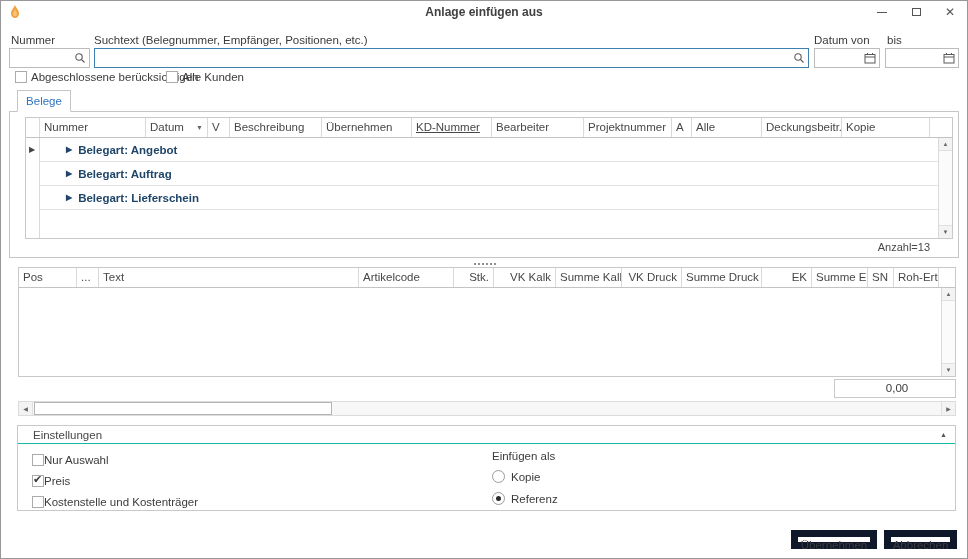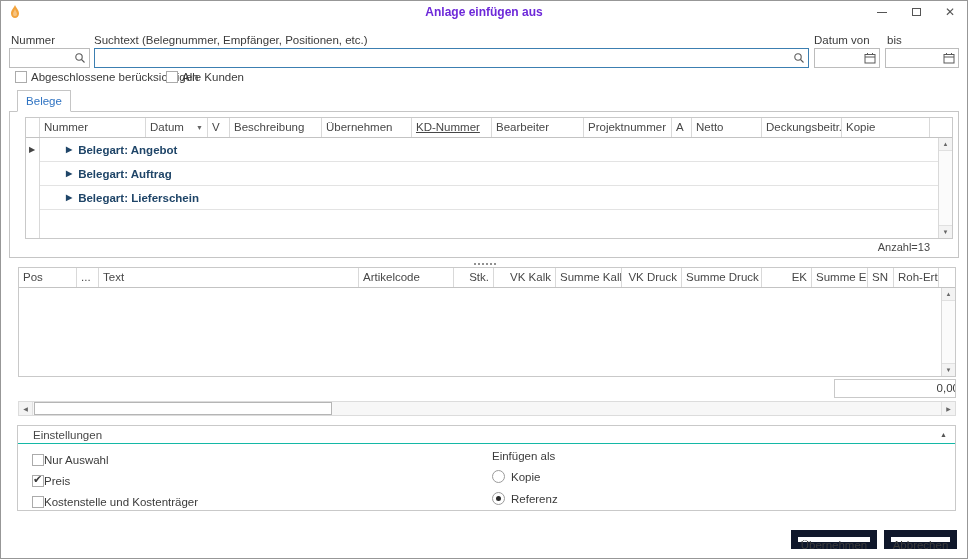--- a/index.html
+++ b/index.html
@@ -5,21 +5,21 @@
   * { margin:0; padding:0; box-sizing:border-box; font-family:"Liberation Sans", sans-serif; }
   html,body { background:#e8e8e8; }
   .win {
     position:relative; width:968px; height:559px; background:#fff;
     border:1px solid #979797; overflow:hidden; font-size:11.5px; color:#3b3b3b;
   }
   
   .titlebar { position:absolute; top:0; left:0; width:100%; height:22px; background:#fff; }
   .app-icon { position:absolute; left:8px; top:4px; width:12px; height:14px; }
   .title { position:absolute; left:0; top:0; width:100%; text-align:center; line-height:22px;
-           font-weight:bold; font-size:12px; color:#6d28d9; }
+           font-weight:bold; font-size:12px; color:#404040; }
   .win-controls { position:absolute; right:0; top:0; height:22px; display:flex; }
   .win-btn { width:34px; height:22px; display:flex; align-items:center; justify-content:center; color:#555; cursor:default; }
   .glyph-min { width:10px; height:1px; background:#555; display:inline-block; }
   .glyph-max { width:9px; height:8px; border:1px solid #555; display:inline-block; }
   .glyph-close { font-size:12px; line-height:12px; color:#555; }
   
   .flabel { position:absolute; top:33px; font-size:11.5px; color:#3b3b3b; white-space:nowrap; }
   .ffield { position:absolute; top:47px; height:20px; background:#fff; border:1px solid #bcbcbc; }
   .ffield input { position:absolute; left:3px; top:1px; right:18px; bottom:1px; border:none; outline:none; font-size:11.5px; background:transparent; width:calc(100% - 21px); }
   .ffield .field-icon { position:absolute; right:3px; top:3px; }
@@ -53,21 +53,21 @@
   .vsb .sb-dn { bottom:0; border-top:1px solid #e0e0e0; }
   .summary1 { position:absolute; right:28px; top:129px; font-size:11px; color:#474747; }
   
   .splitter { position:absolute; left:464px; top:260px; width:40px; height:5px; display:flex; gap:2px; align-items:center; justify-content:center; cursor:row-resize; }
   .splitter i { width:2px; height:2px; background:#909090; display:block; }
   
   .grid2 { position:absolute; left:17px; top:266px; width:938px; height:110px; border:1px solid #c9c9c9; background:#fff; }
   .g2body { position:absolute; left:0; top:20px; right:14px; bottom:0; background:#fff; }
   .total-box { position:absolute; left:833px; top:378px; width:122px; height:19px; border:1px solid #c9c9c9;
                overflow:hidden; background:#fff; }
-  .total-box span { display:block; text-align:right; line-height:17px; margin-right:-4px; color:#3b3b3b; }
+  .total-box span { display:block; text-align:center; line-height:17px; margin-right:-4px; color:#3b3b3b; }
   .hsb { position:absolute; left:17px; top:400px; width:938px; height:15px; border:1px solid #dcdcdc; background:#f7f7f7; }
   .hsb .sb-l, .hsb .sb-r { position:absolute; top:0; width:14px; height:13px; display:flex; align-items:center; justify-content:center;
         font-size:6px; color:#666; background:#f3f3f3; }
   .hsb .sb-l { left:0; border-right:1px solid #e0e0e0; }
   .hsb .sb-r { right:0; border-left:1px solid #e0e0e0; }
   .hsb .thumb { position:absolute; left:15px; top:0; width:298px; height:13px; background:#fff; border:1px solid #b5b5b5; }
   
   .settings { position:absolute; left:16px; top:424px; width:939px; height:86px; border:1px solid #c9c9c9; background:#fff; }
   .set-head { position:relative; height:18px; border-bottom:1px solid #14b8a6; }
   .set-title { position:absolute; left:15px; top:0; line-height:18px; color:#474747; }
@@ -172,21 +172,21 @@
         <div class="gh" style="width:14px;"></div>
         <div class="gh" style="width:106px;">Nummer</div>
         <div class="gh" style="width:62px;"><span class="sort">▼</span><span>Datum</span></div>
         <div class="gh" style="width:22px;">V</div>
         <div class="gh" style="width:92px;">Beschreibung</div>
         <div class="gh" style="width:90px;">Übernehmen</div>
         <div class="gh" style="width:80px;text-decoration:underline;">KD-Nummer</div>
         <div class="gh" style="width:92px;">Bearbeiter</div>
         <div class="gh" style="width:88px;">Projektnummer</div>
         <div class="gh" style="width:20px;">A</div>
-        <div class="gh" style="width:70px;">Netto</div>
+        <div class="gh" style="width:70px;">Alle</div>
         <div class="gh" style="width:80px;">Deckungsbeitr...</div>
         <div class="gh" style="width:88px;">Kopie</div>
         <div class="gh fill"></div>
       </div>
       <div class="g1body">
         <div class="indcol">
           <span class="rowind">▶</span>
         </div>
         <div class="grows">
           <div class="grow">

